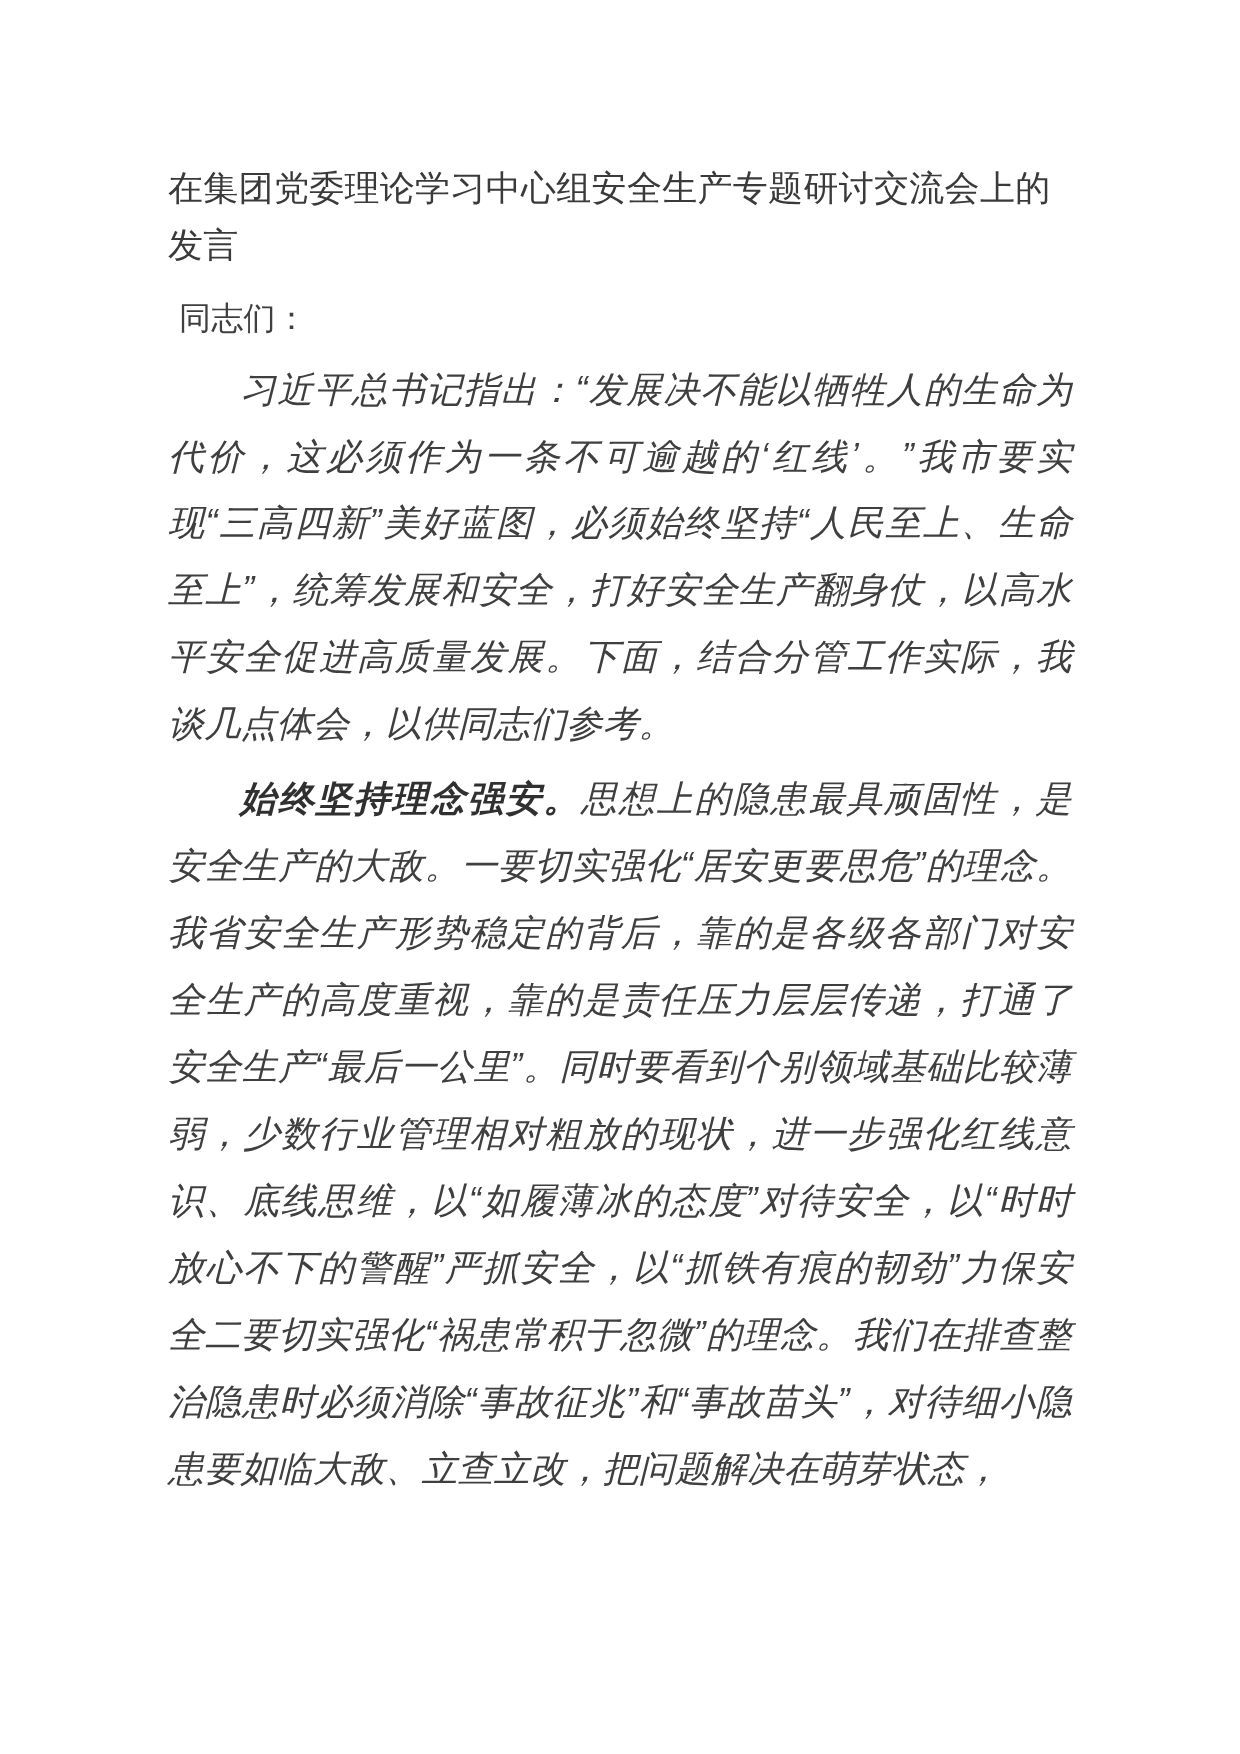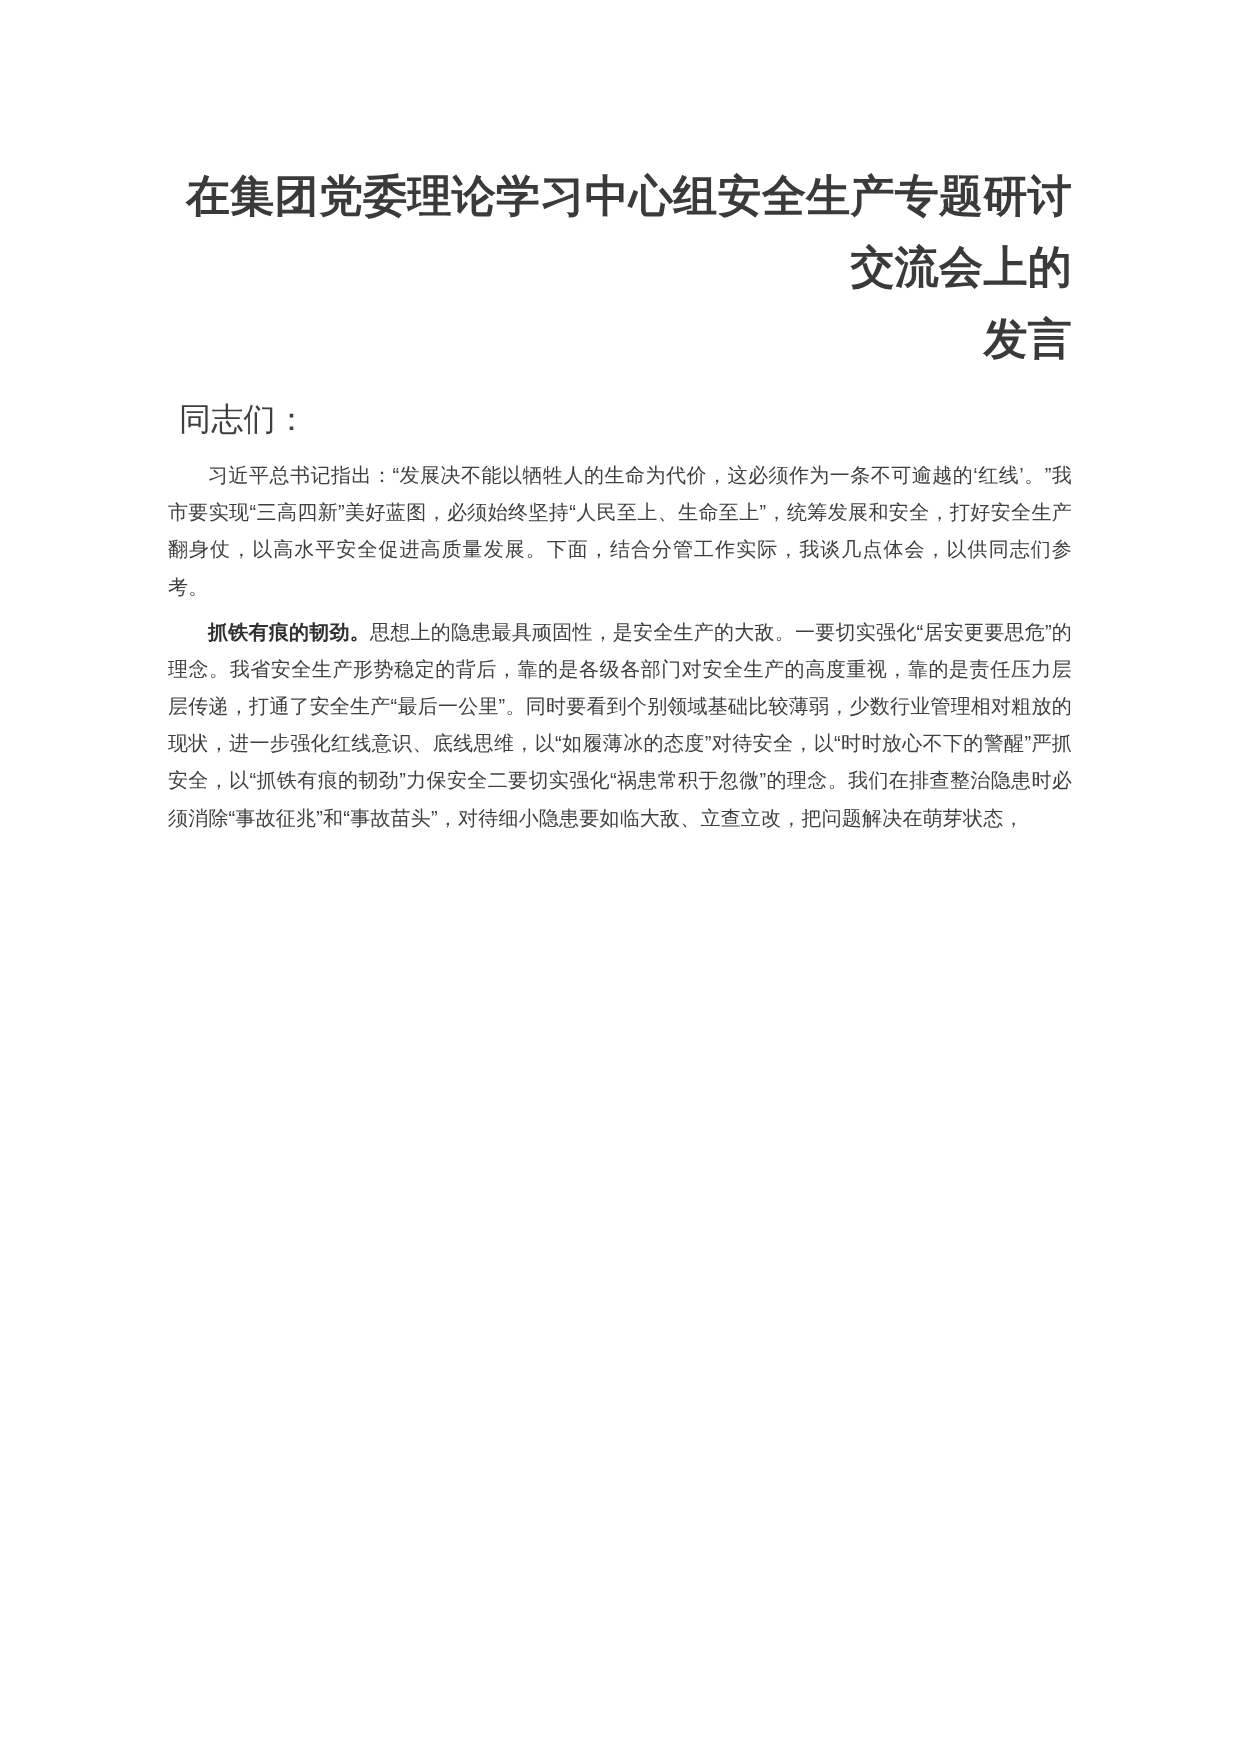--- a/index.html
+++ b/index.html
@@ -17,48 +17,49 @@
     overflow: hidden;
     font-family: "Liberation Sans", "DejaVu Sans", sans-serif;
   }
   .content {
     position: absolute;
     left: 168px;
     top: 160px;
     width: 904px;
   }
   .doc-title {
-    font-size: 44px;
-    font-weight: bold;
+    font-size: 35px;
+    font-weight: normal;
     color: #3a3a3a;
-    text-align: right;
+    text-align: left;
     line-height: 1.62;
     letter-spacing: 0.3px;
     margin: 0 0 6px 0;
     padding: 0;
   }
   .salutation {
     font-size: 32px;
     color: #3f3f3f;
     line-height: 1.85;
     margin: 16px 0 0 11px;
     text-align: justify;
     text-justify: inter-ideograph;
     letter-spacing: 0.2px;
   }
   .body-para {
-    font-size: 20px;
+    font-size: 36px;
     color: #3f3f3f;
     line-height: 1.86;
     margin: 8px 0 0 0;
     text-align: justify;
     text-justify: inter-ideograph;
     text-indent: 2em;
     letter-spacing: 0.2px;
     word-break: break-all;
+    font-style: italic;
   }
   .lead-bold {
     font-weight: bold;
     color: #303030;
   }
 </style>
 </head>
 <body>
 
 <div class="page">
@@ -69,17 +70,17 @@
       <span style="display: block;">发言</span>
     </h1>
 
     <p class="salutation">同志们：</p>
 
     <p class="body-para">
       <span>习近平总书记指出：“发展决不能以牺牲人的生命为代价，这必须作为一条不可逾越的‘红线’。”我市要实现“三高四新”美好蓝图，必须始终坚持“人民至上、生命至上”，统筹发展和安全，打好安全生产翻身仗，以高水平安全促进高质量发展。下面，结合分管工作实际，我谈几点体会，以供同志们参考。</span>
     </p>
 
     <p class="body-para">
-      <span class="lead-bold">抓铁有痕的韧劲。</span><span>思想上的隐患最具顽固性，是安全生产的大敌。一要切实强化“居安更要思危”的理念。我省安全生产形势稳定的背后，靠的是各级各部门对安全生产的高度重视，靠的是责任压力层层传递，打通了安全生产“最后一公里”。同时要看到个别领域基础比较薄弱，少数行业管理相对粗放的现状，进一步强化红线意识、底线思维，以“如履薄冰的态度”对待安全，以“时时放心不下的警醒”严抓安全，以“抓铁有痕的韧劲”力保安全二要切实强化“祸患常积于忽微”的理念。我们在排查整治隐患时必须消除“事故征兆”和“事故苗头”，对待细小隐患要如临大敌、立查立改，把问题解决在萌芽状态，</span>
+      <span class="lead-bold">始终坚持理念强安。</span><span>思想上的隐患最具顽固性，是安全生产的大敌。一要切实强化“居安更要思危”的理念。我省安全生产形势稳定的背后，靠的是各级各部门对安全生产的高度重视，靠的是责任压力层层传递，打通了安全生产“最后一公里”。同时要看到个别领域基础比较薄弱，少数行业管理相对粗放的现状，进一步强化红线意识、底线思维，以“如履薄冰的态度”对待安全，以“时时放心不下的警醒”严抓安全，以“抓铁有痕的韧劲”力保安全二要切实强化“祸患常积于忽微”的理念。我们在排查整治隐患时必须消除“事故征兆”和“事故苗头”，对待细小隐患要如临大敌、立查立改，把问题解决在萌芽状态，</span>
     </p>
 
   </div>
 </div>
 
 </body></html>

